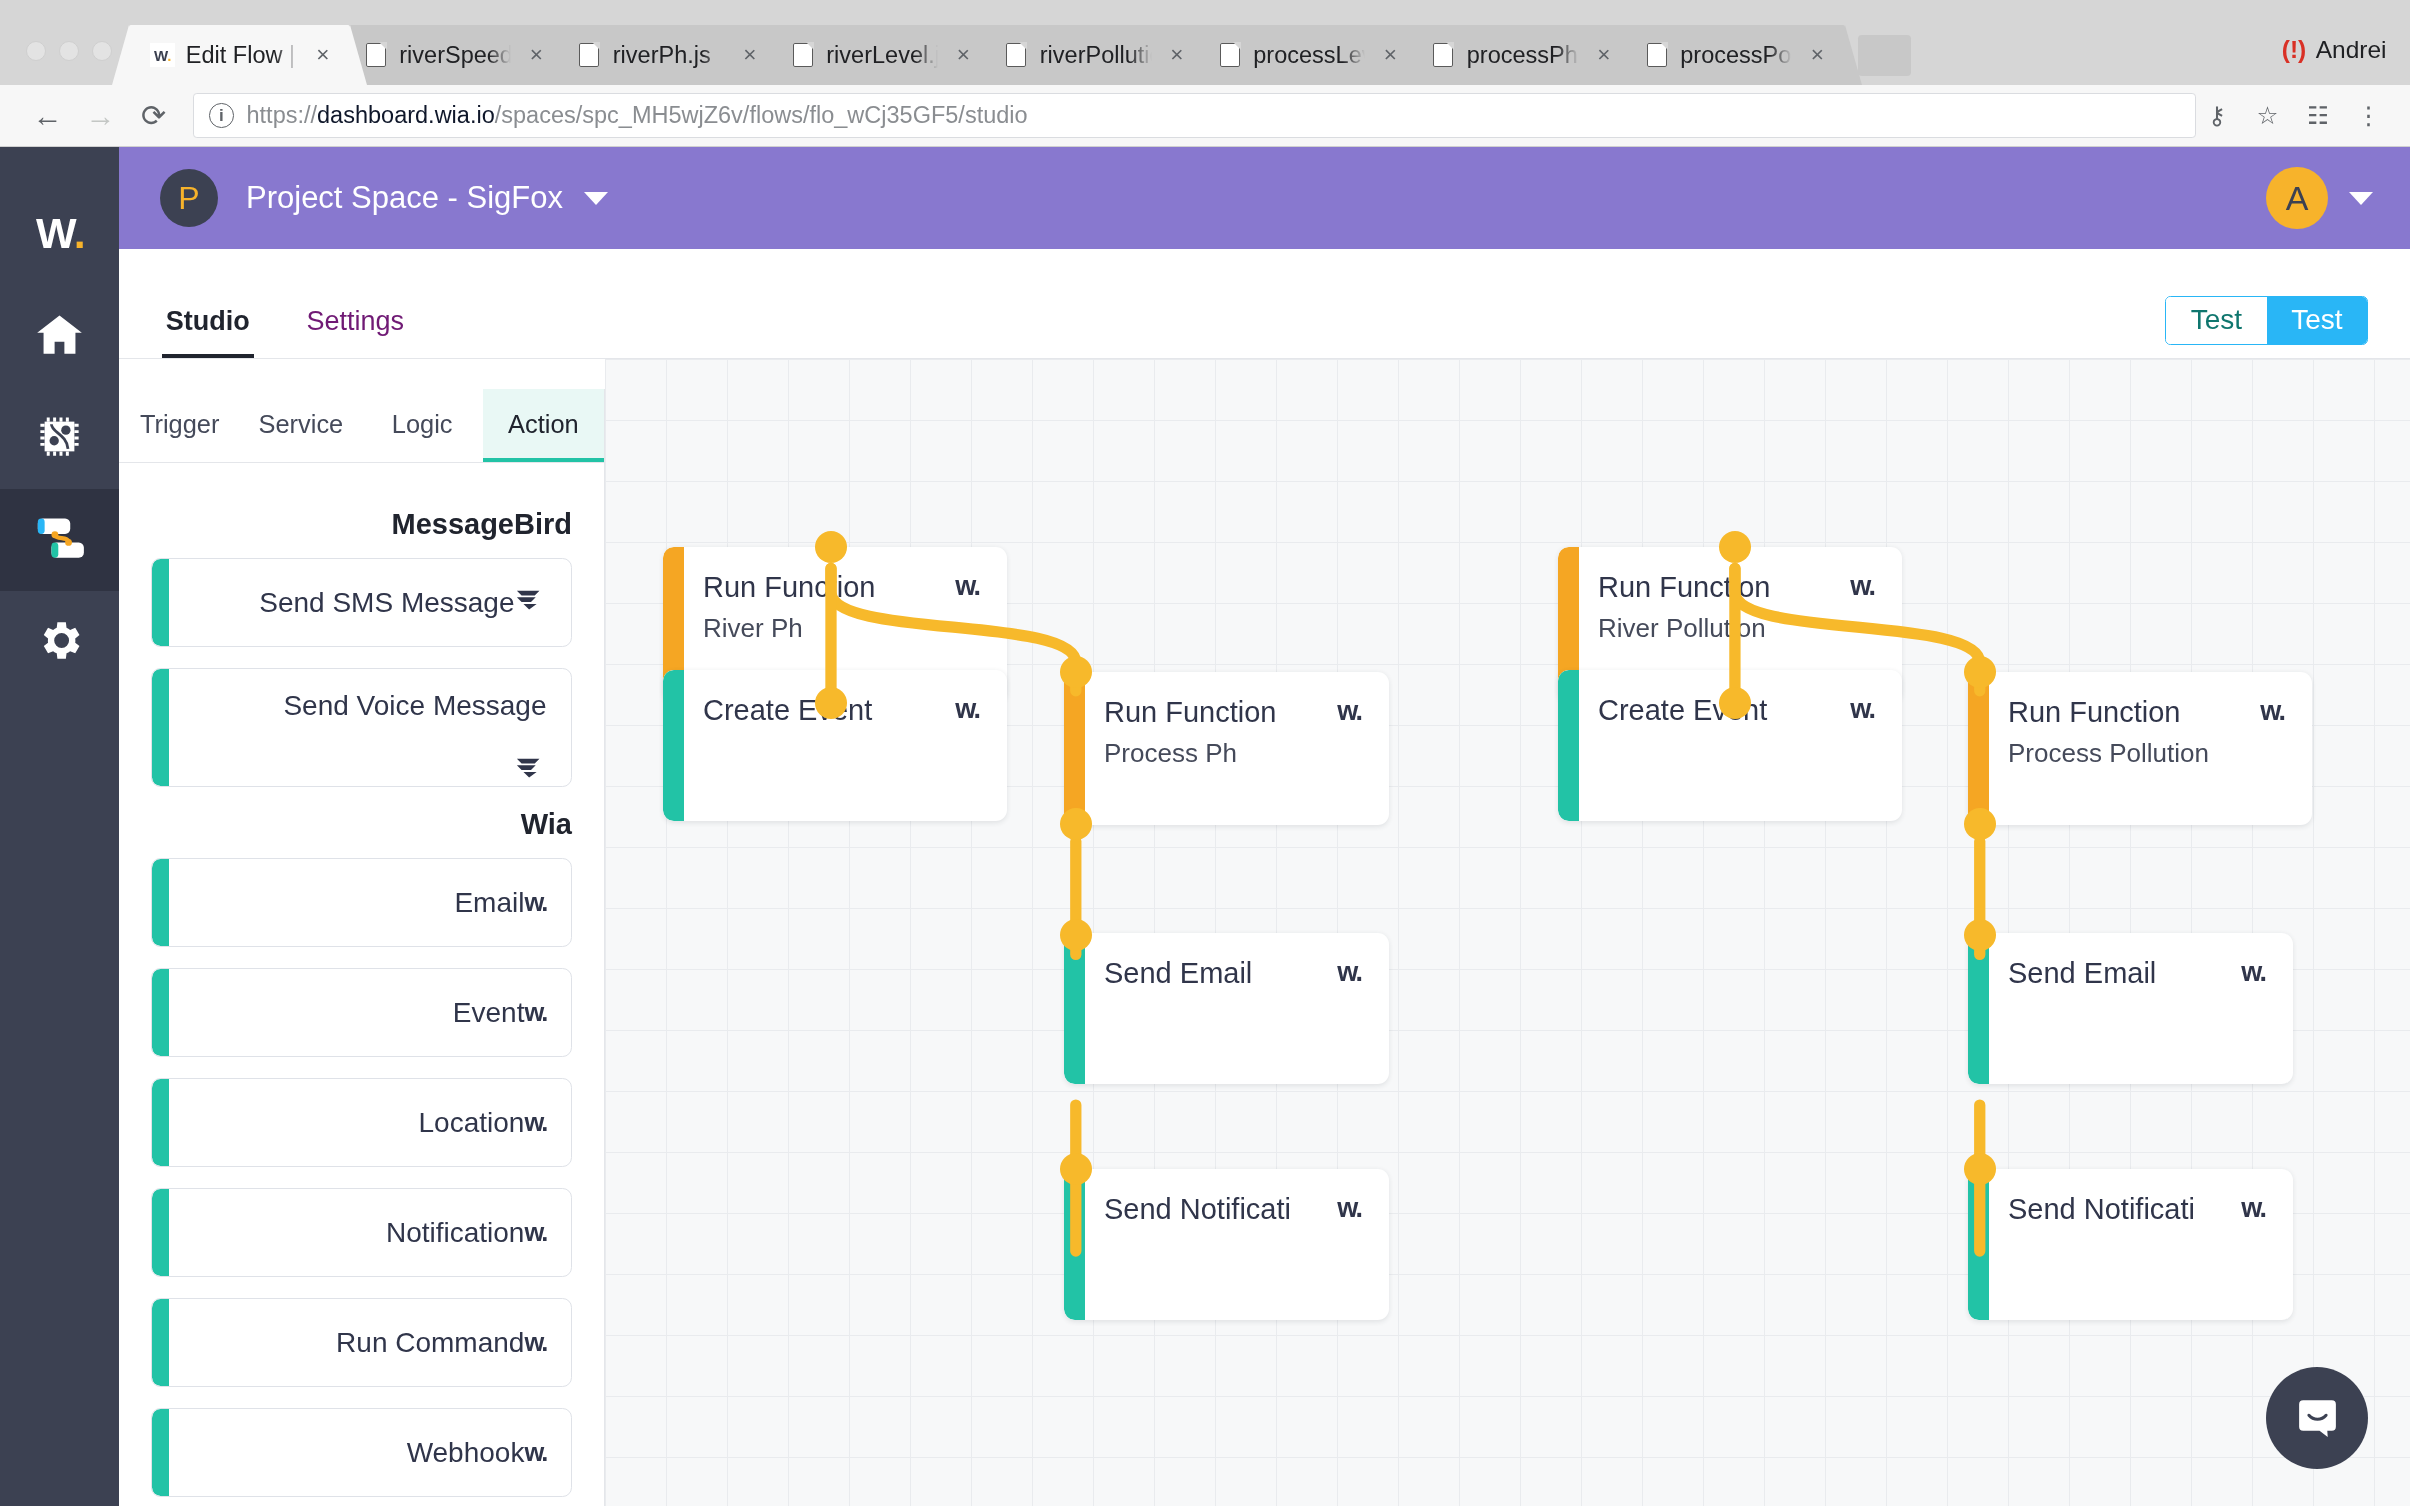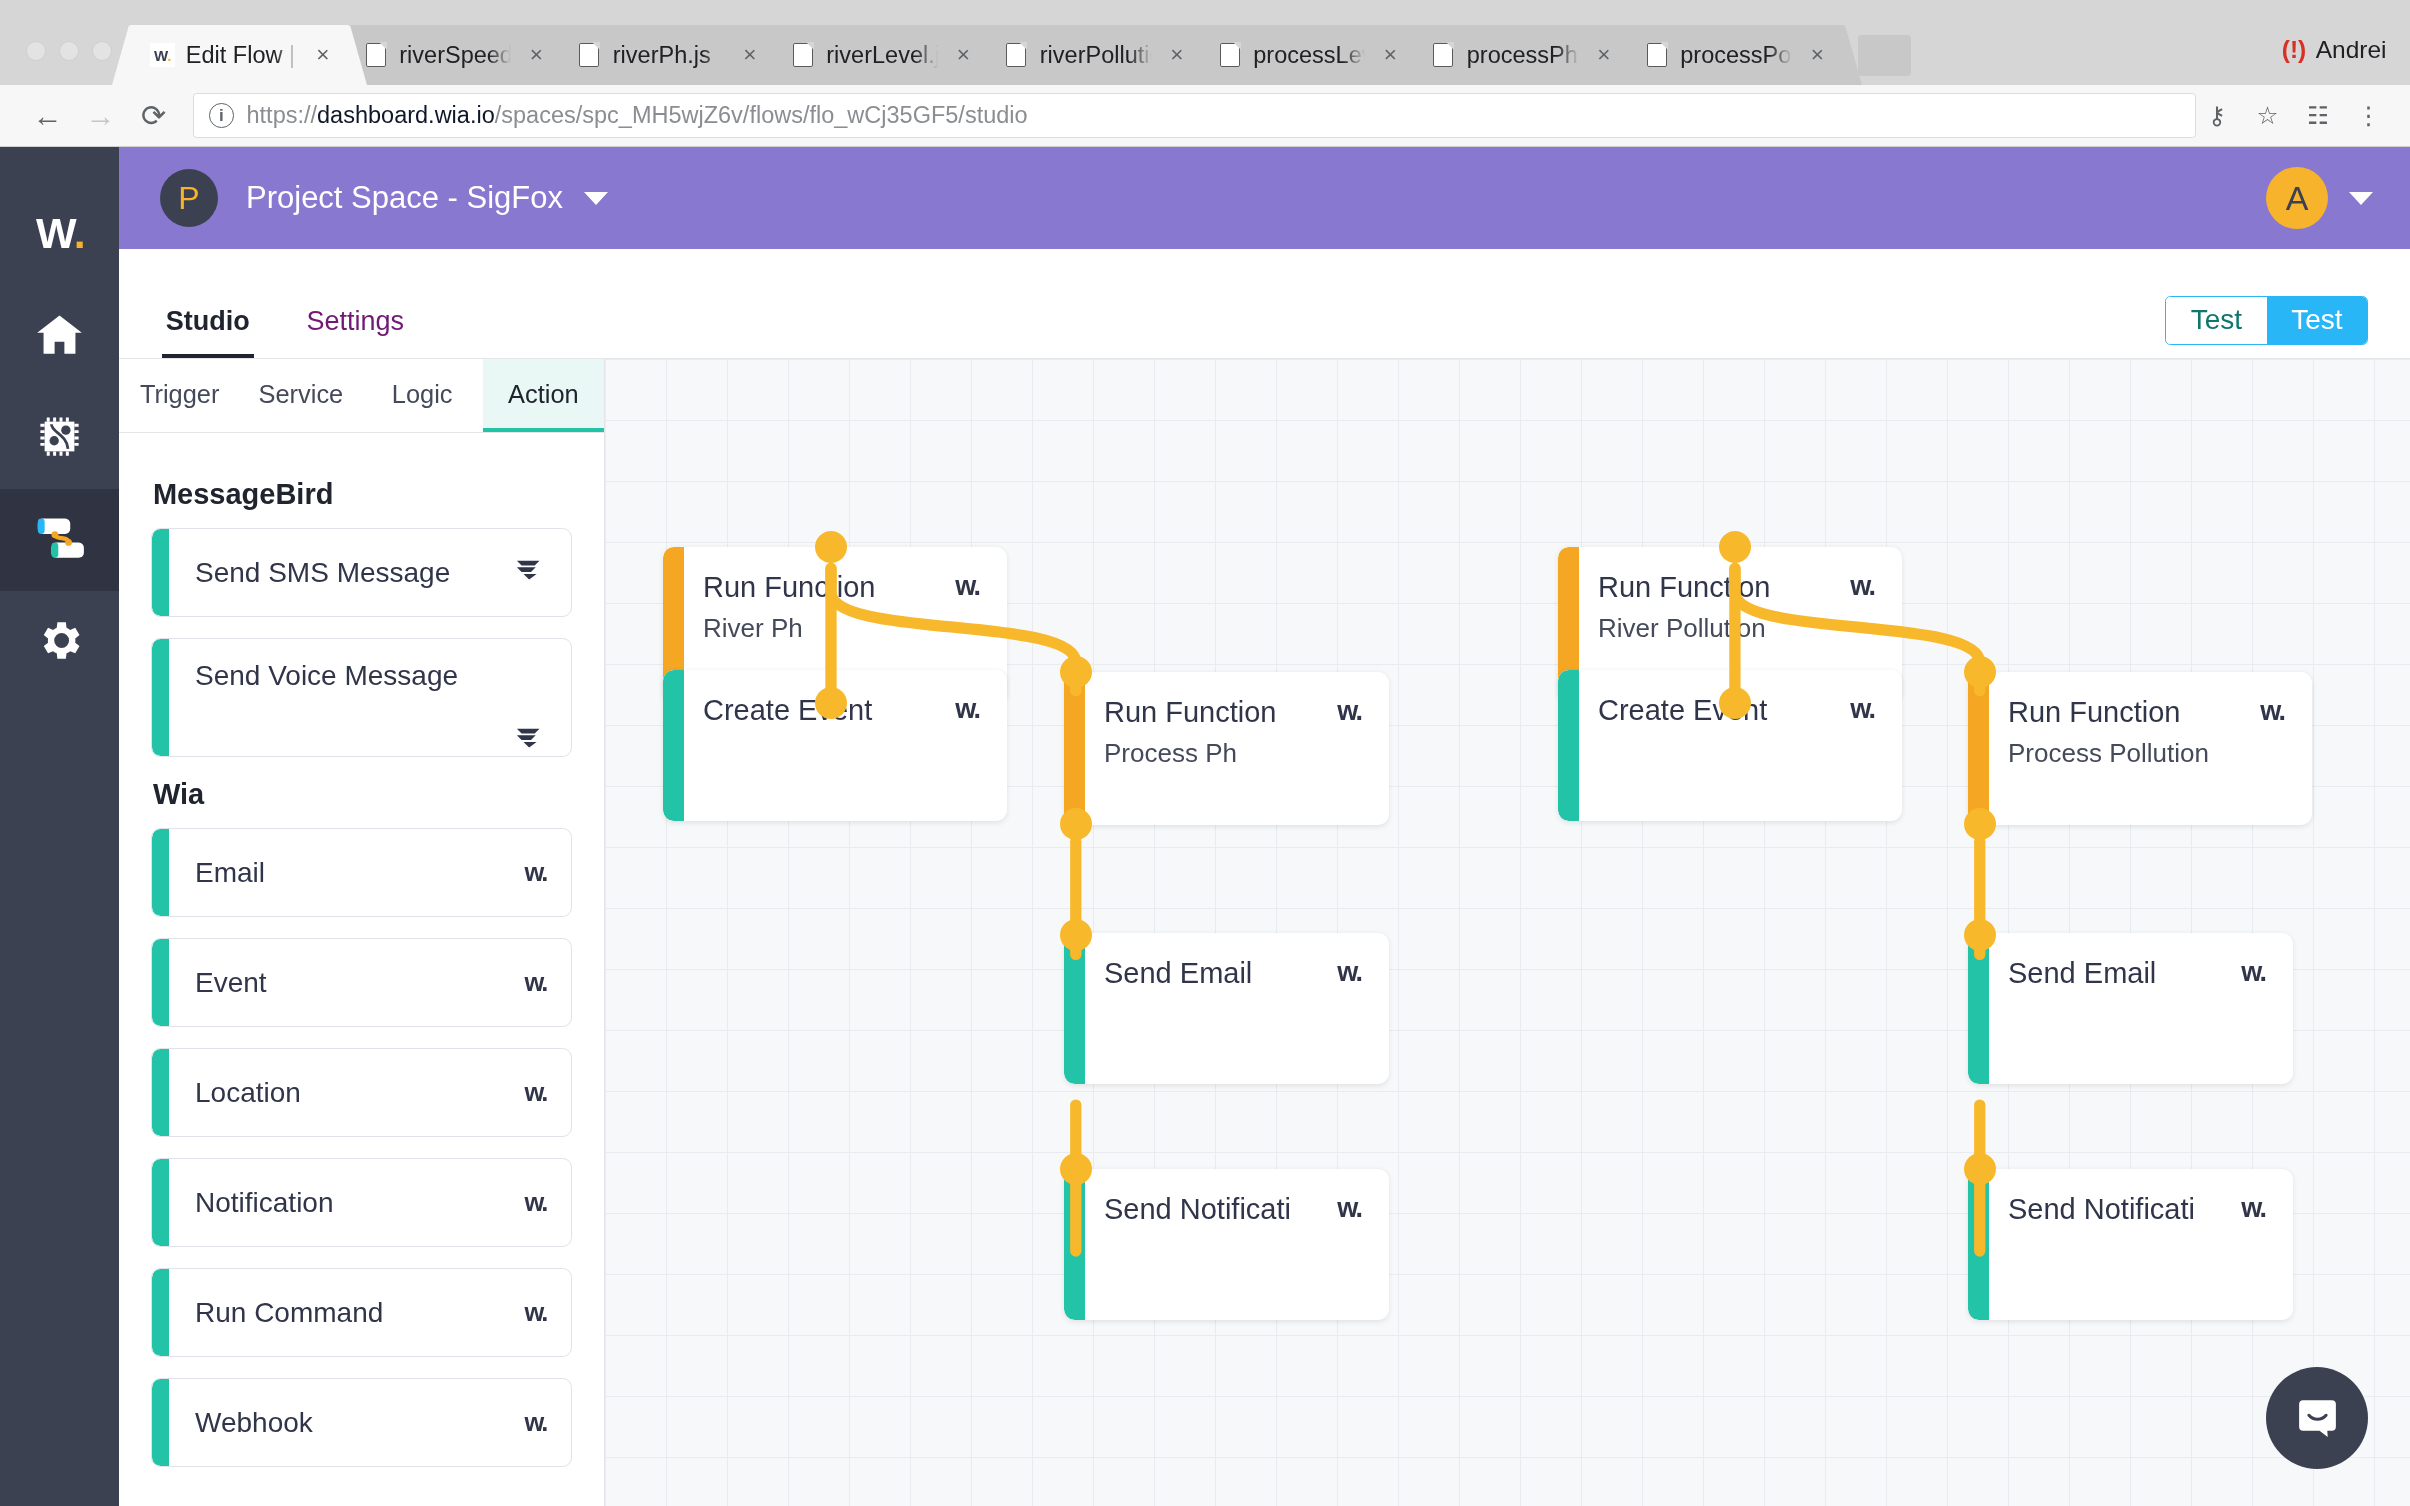--- a/index.html
+++ b/index.html
@@ -187,29 +187,29 @@
   }
   .toggle div { font-size:28px; padding: 7.5px 24.5px; }
   .toggle .t-off { background:#fff; color:#0f766e; }
   .toggle .t-on  { background:#29b6f6; color:#fff; }
 
   .workarea { flex:1; display:flex; min-height:0; border-top:0.9px solid #e4e6ea; }
 
   
   .palette {
     width: 486px; flex:0 0 486px; background:#fff; border-right:0.9px solid #e4e6ea;
-    display:flex; flex-direction:column; min-height:0;
+    display:flex; flex-direction:column; min-height:0;margin-top:30px;
   }
   .pal-tabs { display:flex; border-bottom:0.9px solid #e4e6ea; }
   .pal-tab {
     flex:1; text-align:center; font-size:25.4px; color:#454a5a;
     padding: 21px 0 19px 0; border-bottom: 4.7px solid transparent;
   }
   .pal-tab.active { background:#e9f8f5; color:#20242e; border-bottom-color:#22c3a6; }
-  .pal-body { padding: 24.5px 32px 0 32px; overflow:hidden; flex:1; }
+  .pal-body { padding: 24.5px 32px 0 32px; overflow:hidden; flex:1;text-align:right; }
   .pal-group { font-size:29px; font-weight:700; color:#20242e; margin: 21px 0 17px 1.9px; }
   .pal-item {
     height: 89px; border:0.9px solid #dfe2e8; border-radius: 9.4px;
     background:#fff; display:flex; align-items:center;
     position:relative; margin-bottom: 21px; padding-left: 43px; padding-right: 24.5px;
     overflow:hidden;
   }
   .pal-item::before {
     content:""; position:absolute; left:0; top:0; bottom:0; width:17px;
     background:#22c3a6; border-top-left-radius:8.5px; border-bottom-left-radius:8.5px;

